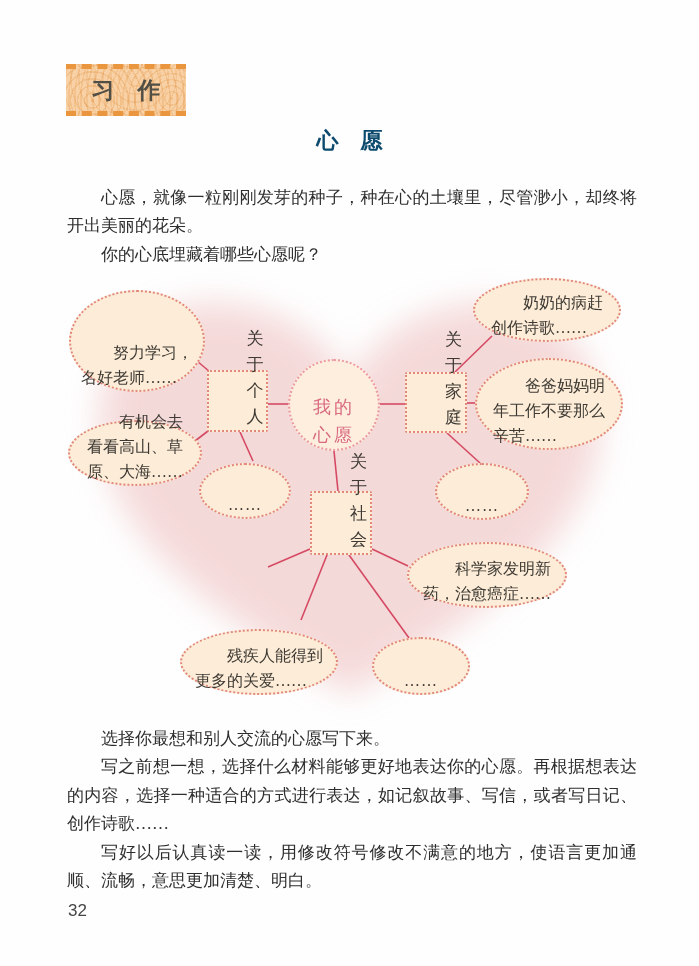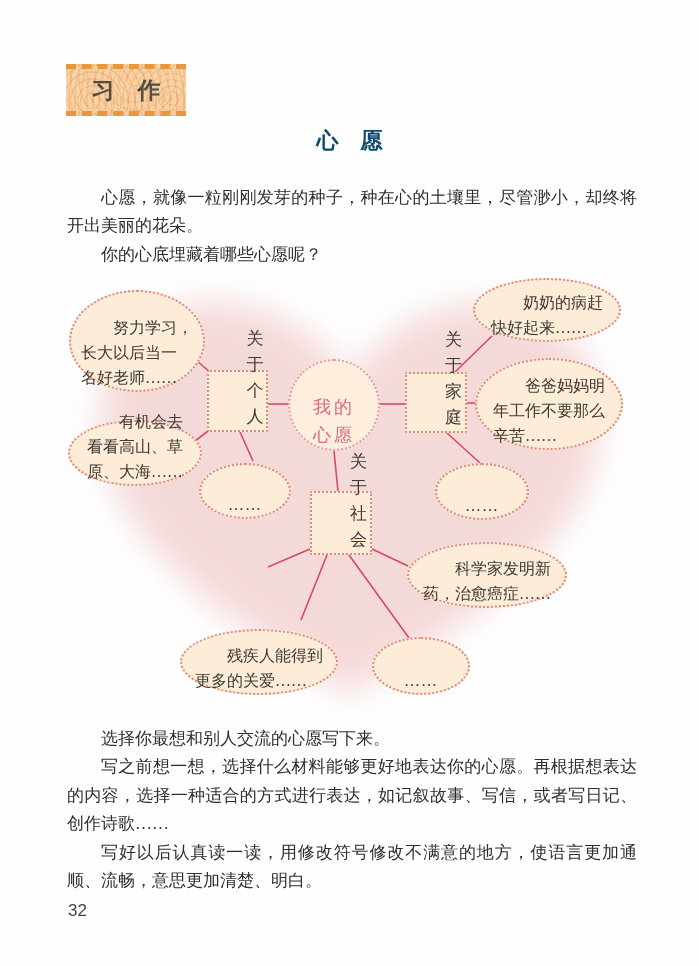--- a/index.html
+++ b/index.html
@@ -149,21 +149,20 @@
   <div class="node rect n-society">
     <div class="bl">
       <span class="ln">关于</span>
       <span class="ln">社会</span>
     </div>
   </div>
 
   <div class="node ellipse n-teacher">
     <div class="bl">
       <span class="ln indent">努力学习，</span>
-      <span class="ln">长大以后当一</span>
       <span class="ln">名好老师……</span>
     </div>
   </div>
 
   <div class="node ellipse n-travel">
     <div class="bl">
       <span class="ln indent">有机会去</span>
       <span class="ln">看看高山、草</span>
       <span class="ln">原、大海……</span>
     </div>
@@ -171,21 +170,21 @@
 
   <div class="node ellipse n-pmore">
     <div class="bl dots">
       <span class="ln">……</span>
     </div>
   </div>
 
   <div class="node ellipse n-grandma">
     <div class="bl">
       <span class="ln indent">奶奶的病赶</span>
-      <span class="ln">快好起来……</span>
+      <span class="ln">创作诗歌……</span>
     </div>
   </div>
 
   <div class="node ellipse n-parents">
     <div class="bl">
       <span class="ln indent">爸爸妈妈明</span>
       <span class="ln">年工作不要那么</span>
       <span class="ln">辛苦……</span>
     </div>
   </div>

